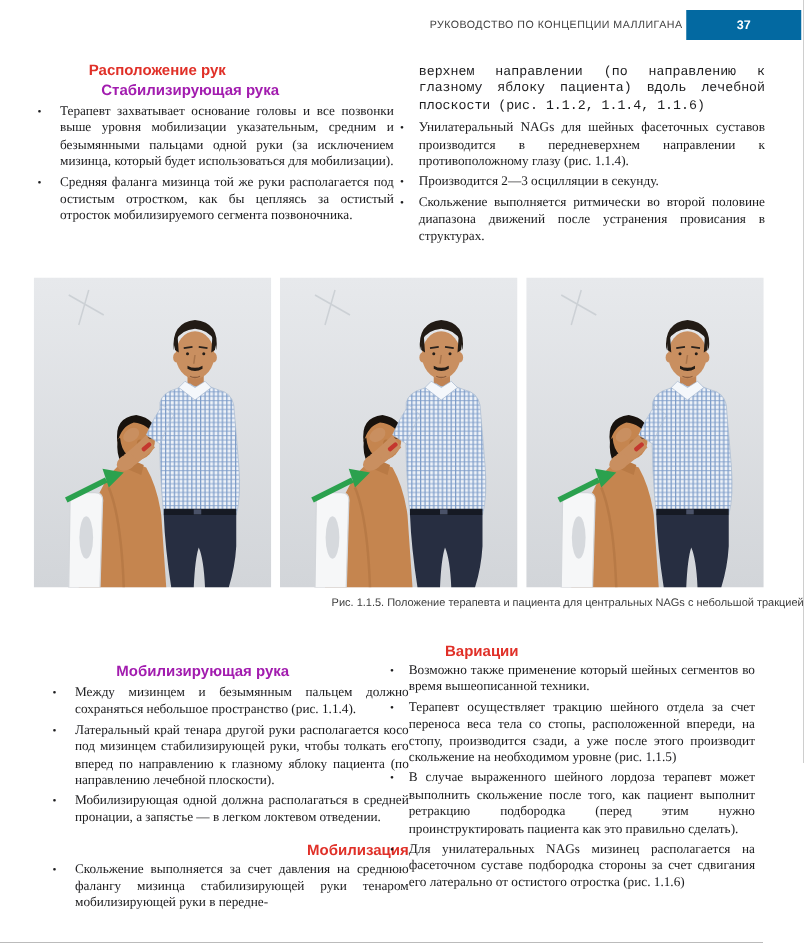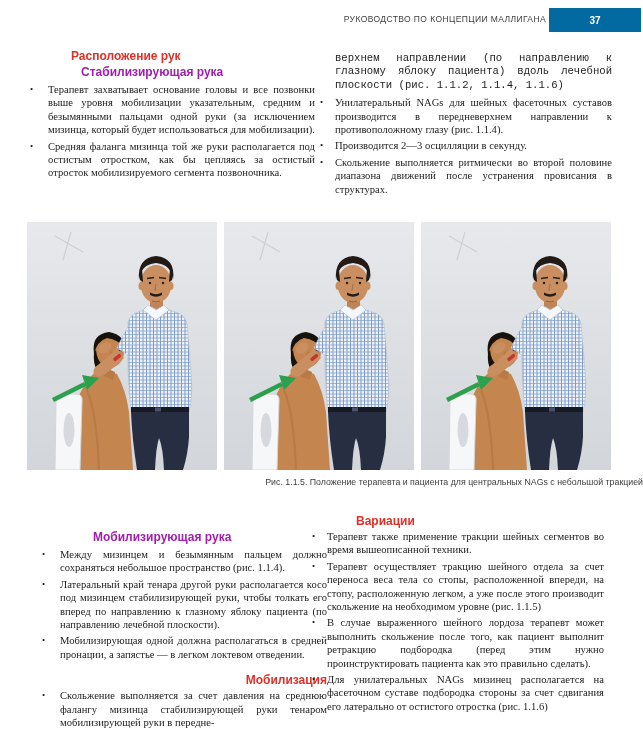--- a/index.html
+++ b/index.html
@@ -185,25 +185,25 @@
     <div class="bullet">
       <span class="dot">•</span>
       <span class="bt">Скольжение выполняется за счет давления на среднюю фалангу мизинца стабилизирующей руки тенаром мобилизирующей руки в передне-</span>
     </div>
   </div>
 
   <div class="col col-right" id="col-rb">
     <div class="h-red">Вариации</div>
     <div class="bullet">
       <span class="dot">•</span>
-      <span class="bt">Терапевт также применение тракции шейных сегментов во время вышеописанной техники.</span>
-    </div>
-    <div class="bullet">
-      <span class="dot">•</span>
-      <span class="bt">Терапевт осуществляет тракцию шейного отдела за счет переноса веса тела со стопы, расположенной впереди, на стопу, расположенную легком, а уже после этого производит скольжение на необходимом уровне (рис. 1.1.5)</span>
+      <span class="bt">Возможно также применение который шейных сегментов во время вышеописанной техники.</span>
+    </div>
+    <div class="bullet">
+      <span class="dot">•</span>
+      <span class="bt">Терапевт осуществляет тракцию шейного отдела за счет переноса веса тела со стопы, расположенной впереди, на стопу, производится сзади, а уже после этого производит скольжение на необходимом уровне (рис. 1.1.5)</span>
     </div>
     <div class="bullet">
       <span class="dot">•</span>
       <span class="bt">В случае выраженного шейного лордоза терапевт может выполнить скольжение после того, как пациент выполнит ретракцию подбородка (перед этим нужно проинструктировать пациента как это правильно сделать).</span>
     </div>
     <div class="bullet">
       <span class="dot">•</span>
       <span class="bt">Для унилатеральных NAGs мизинец располагается на фасеточном суставе подбородка стороны за счет сдвигания его латерально от остистого отростка (рис. 1.1.6)</span>
     </div>
   </div>

